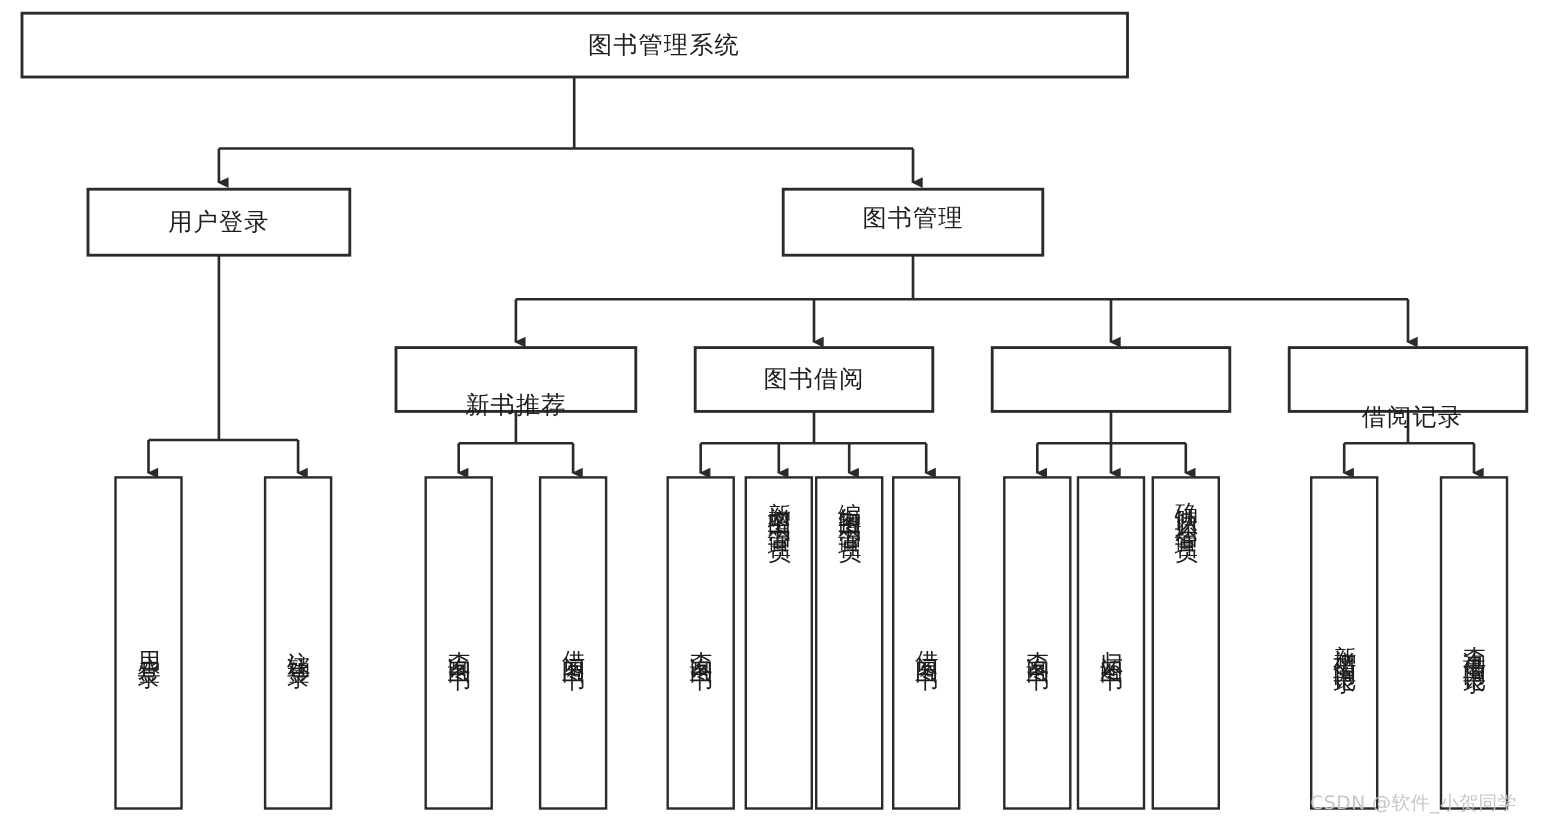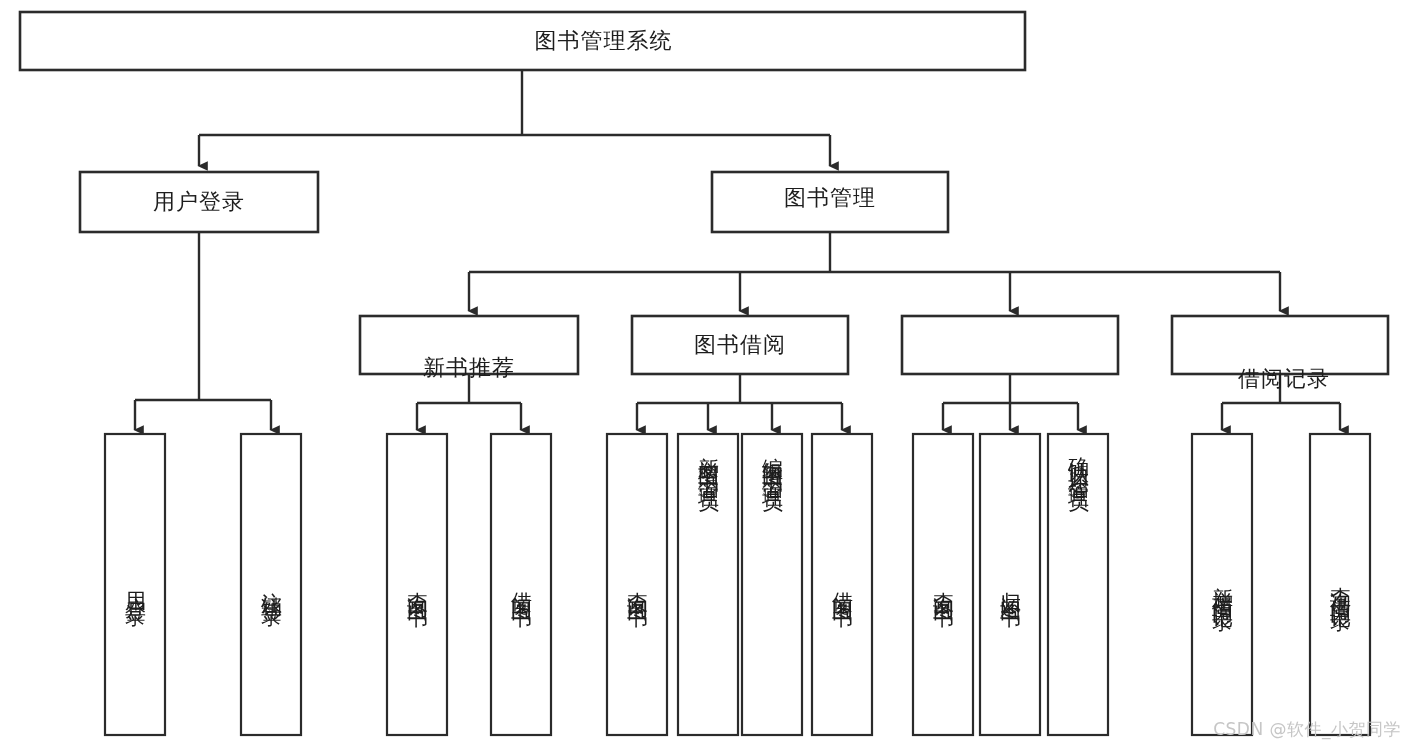--- a/index.html
+++ b/index.html
@@ -37,21 +37,21 @@
     stroke-width: 2.2;
   }
   .edge {
     stroke: #2b2b2b;
     stroke-width: 2.4;
     fill: none;
     stroke-linecap: butt;
   }
   .watermark {
     position: absolute;
-    right: 4px;
+    right: 26px;
     bottom: 6px;
     font-family: "DejaVu Sans", "Liberation Sans", sans-serif;
     font-size: 17px;
     color: #c6c6c6;
     white-space: nowrap;
     letter-spacing: 0.5px;
     pointer-events: none;
   }
   .vlabel-wrap {
     position: absolute;

